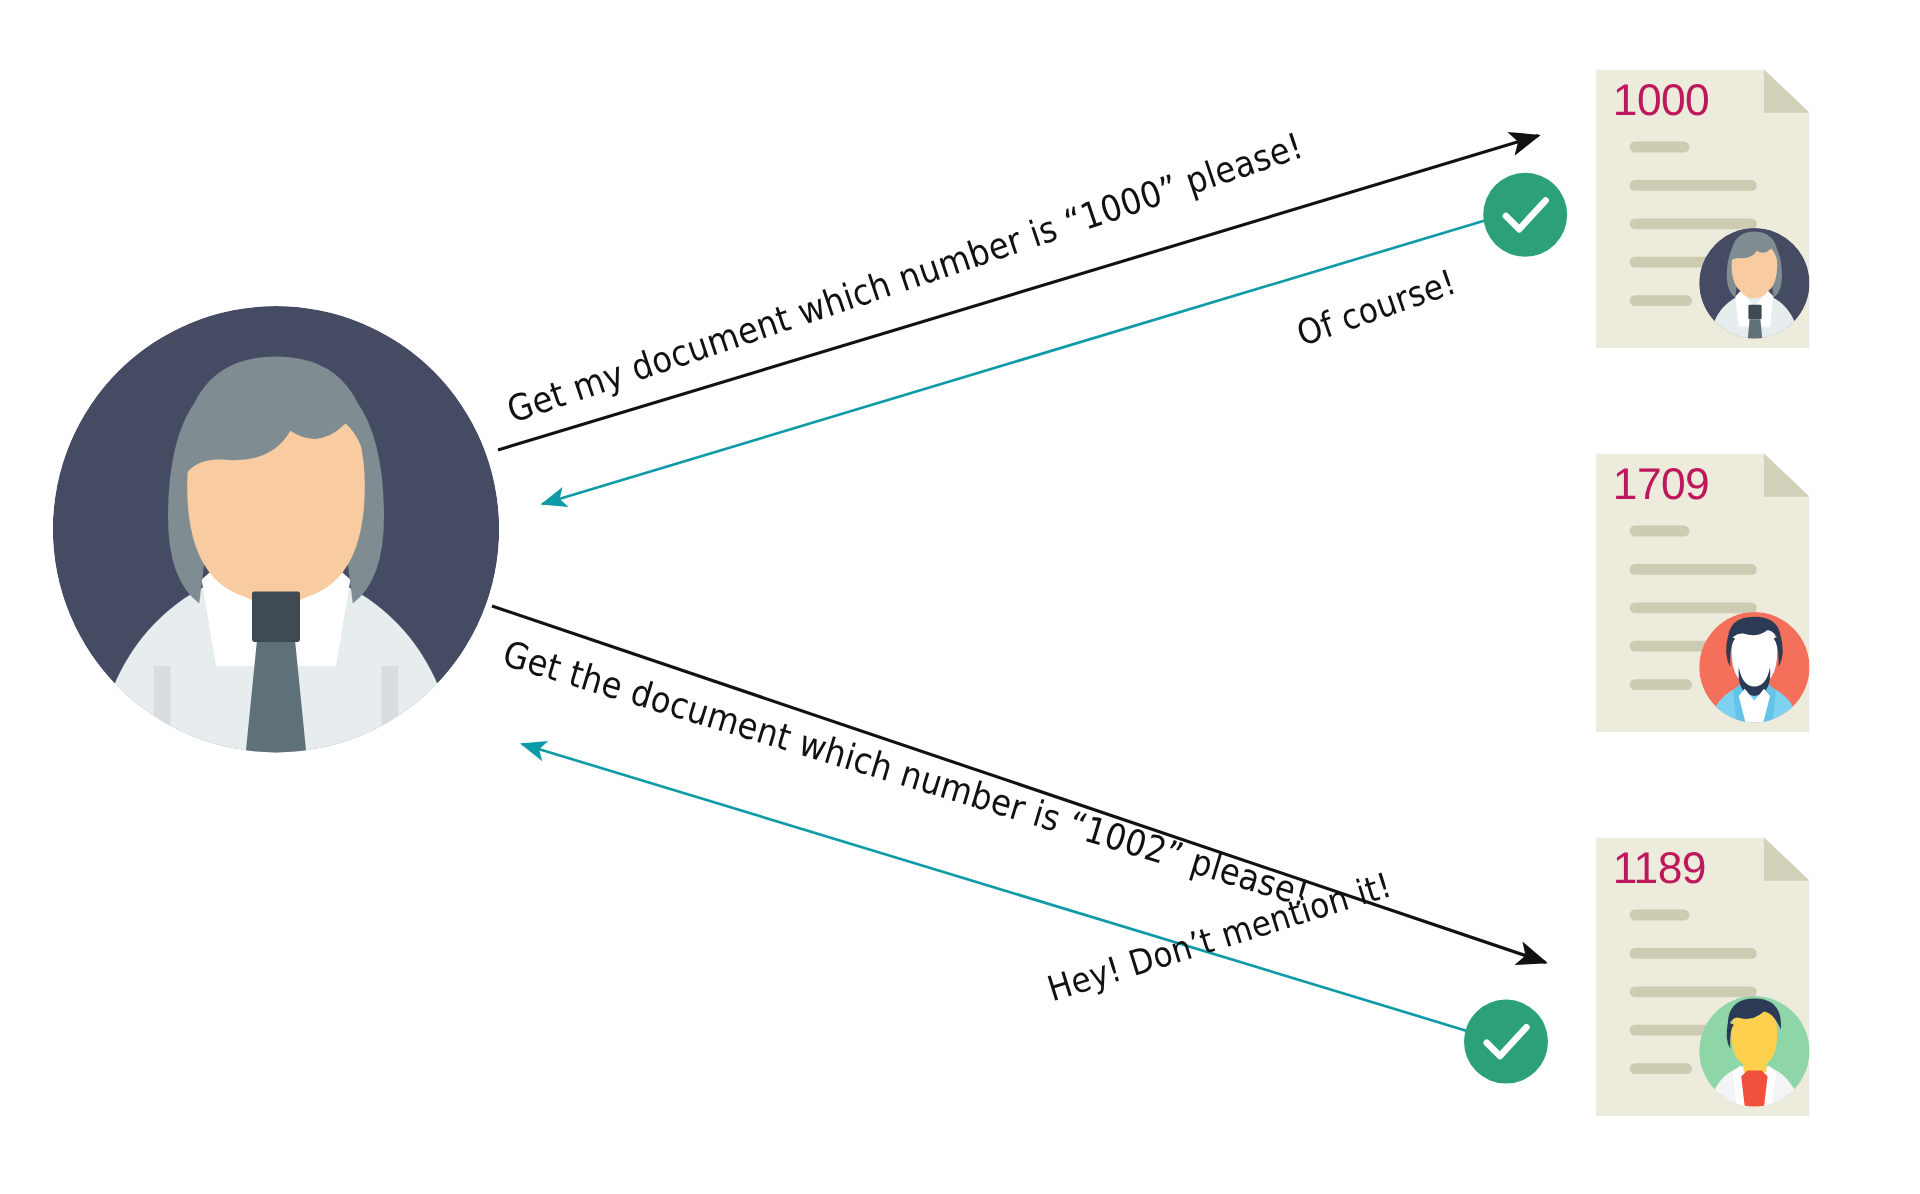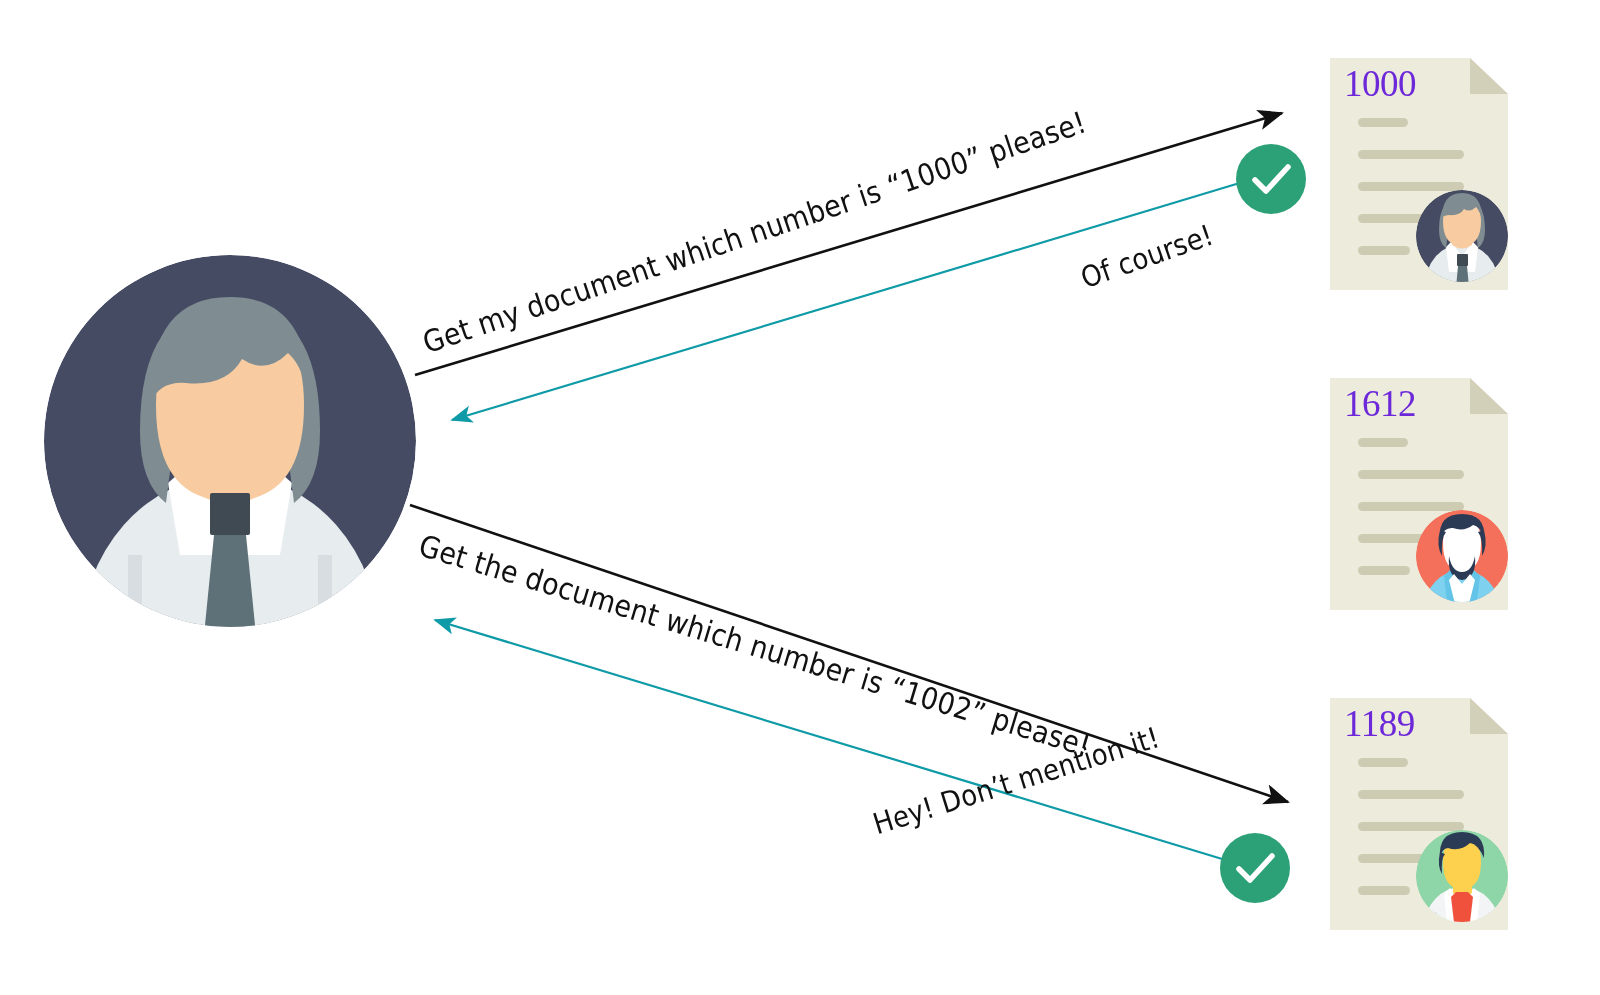--- a/index.html
+++ b/index.html
@@ -80,22 +80,22 @@
   }
   #doc-card-0 { left: 1330px; top: 58px; }
   #doc-card-1 { left: 1330px; top: 378px; }
   #doc-card-2 { left: 1330px; top: 698px; }
 
   .doc-number {
     position: absolute;
     left: 14px;
     top: 6px;
     font-size: 37px;
-    color: #6d28d9;
-    font-family: Liberation Serif, serif;
+    color: #be185d;
+    font-family: Liberation Sans, sans-serif;
     letter-spacing: -0.5px;
     line-height: 1.1;
   }
 </style>
 </head>
 <body>
 
 <div id="stage">
 
   <svg id="wires" viewBox="0 0 1600 995">
@@ -219,21 +219,21 @@
         <path d="M122 178 h20 v18 q-10 7 -20 0 Z" fill="#FFFFFF"></path>
         <path d="M113 165 q0 -26 19 -26 q19 0 19 26 q0 28 -19 28 q-19 0 -19 -28 Z" fill="#FFFFFF"></path>
         <path d="M119 178 q3 16 13 16 q10 0 13 -16 q2 22 -13 24 q-15 -2 -13 -24 Z" fill="#2B3A55"></path>
         <rect x="127" y="185" width="10" height="5" rx="1" fill="#FFFFFF"></rect>
         <path d="M110 160 q-2 -24 22 -24 q24 0 22 24 q-4 -12 -11 -13 q-9 7 -20 3 q-9 -1 -13 10 Z" fill="#2B3A55"></path>
         <path d="M110 152 q-4 16 2 26 q-1 -18 4 -24 Z" fill="#2B3A55"></path>
         <path d="M154 152 q4 16 -2 26 q1 -18 -4 -24 Z" fill="#2B3A55"></path>
         <path d="M124 196 l8 10 l8 -10 l5 6 l-6 24 h-14 l-6 -24 Z" fill="#FFFFFF"></path>
       </g>
     </svg>
-    <div class="doc-number">1612</div>
+    <div class="doc-number">1709</div>
   </div>
 
   <div class="doc-card" id="doc-card-2">
     <svg viewBox="0 0 178 232" width="178" height="232">
       <defs>
         <clipPath id="docClip2">
             <circle cx="132" cy="178" r="46"></circle>
           </clipPath>
       </defs>
       <path d="M0 0 H140 L178 36 V232 H0 Z" fill="#EDEBDB"></path>

